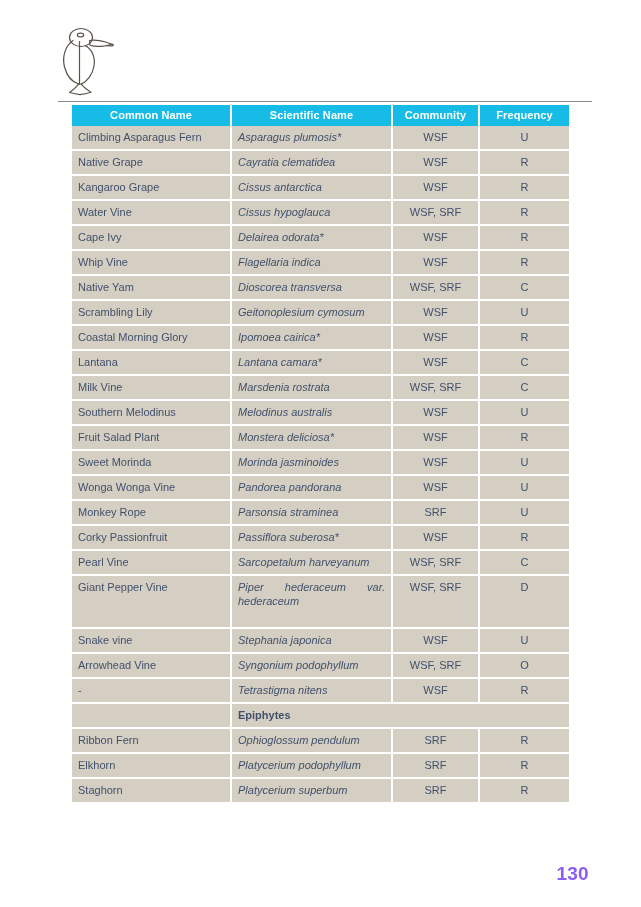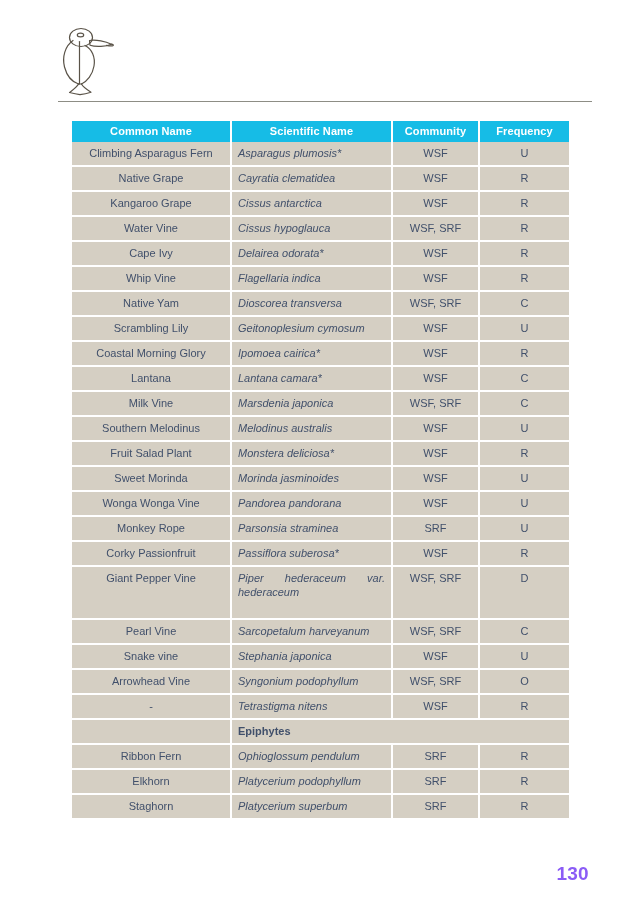--- a/index.html
+++ b/index.html
@@ -36,21 +36,21 @@
     top: 101px;
     width: 534px;
     height: 1px;
     background: #8d8d85;
   }
 
   
   #species-table {
     position: absolute;
     left: 72px;
-    top: 121px;
+    top: 105px;
     width: 497px;
     border-collapse: collapse;
     table-layout: fixed;
     font-size: 11px;
   }
   #species-table col.c-common { width: 159px; }
   #species-table col.c-sci    { width: 161px; }
   #species-table col.c-comm   { width: 87px; }
   #species-table col.c-freq   { width: 90px; }
 
@@ -72,21 +72,21 @@
     font-size: 11px;
     padding: 4px 6px 5px 6px;
     border-bottom: 2px solid #ffffff;
     border-right: 2px solid #ffffff;
     vertical-align: top;
     line-height: 14px;
   }
   #species-table td:last-child { border-right: none; }
   #species-table tr:last-child td { border-bottom: none; }
 
-  td.cell-common   { text-align: center; margin-left: 36px; }
+  td.cell-common   { text-align: left; margin-left: 36px; }
   td.cell-sci      { font-style: italic; text-align: justify; text-justify: inter-word; }
   td.cell-comm     { text-align: center; margin-left: 12px; }
   td.cell-freq     { text-align: center; }
 
   
   td.cell-sci.justified { text-align: justify; }
   td.cell-sci.justified::after {
     content: "";
     display: inline-block;
     width: 100%;
@@ -220,21 +220,21 @@
         <td class="cell-freq">R</td>
       </tr>
       <tr>
         <td class="cell-common">Lantana</td>
         <td class="cell-sci">Lantana camara*</td>
         <td class="cell-comm">WSF</td>
         <td class="cell-freq">C</td>
       </tr>
       <tr>
         <td class="cell-common">Milk Vine</td>
-        <td class="cell-sci">Marsdenia japonica</td>
+        <td class="cell-sci">Marsdenia rostrata</td>
         <td class="cell-comm">WSF, SRF</td>
         <td class="cell-freq">C</td>
       </tr>
       <tr>
         <td class="cell-common">Southern Melodinus</td>
         <td class="cell-sci">Melodinus australis</td>
         <td class="cell-comm">WSF</td>
         <td class="cell-freq">U</td>
       </tr>
       <tr>
@@ -261,30 +261,30 @@
         <td class="cell-comm">SRF</td>
         <td class="cell-freq">U</td>
       </tr>
       <tr>
         <td class="cell-common">Corky Passionfruit</td>
         <td class="cell-sci">Passiflora suberosa*</td>
         <td class="cell-comm">WSF</td>
         <td class="cell-freq">R</td>
       </tr>
       <tr>
+        <td class="cell-common">Pearl Vine</td>
+        <td class="cell-sci">Sarcopetalum harveyanum</td>
+        <td class="cell-comm">WSF, SRF</td>
+        <td class="cell-freq">C</td>
+      </tr>
+      <tr>
         <td class="cell-common">Giant Pepper Vine</td>
         <td class="cell-sci justified">Piper hederaceum var. hederaceum</td>
         <td class="cell-comm">WSF, SRF</td>
         <td class="cell-freq">D</td>
-      </tr>
-      <tr>
-        <td class="cell-common">Pearl Vine</td>
-        <td class="cell-sci">Sarcopetalum harveyanum</td>
-        <td class="cell-comm">WSF, SRF</td>
-        <td class="cell-freq">C</td>
       </tr>
       <tr>
         <td class="cell-common">Snake vine</td>
         <td class="cell-sci">Stephania japonica</td>
         <td class="cell-comm">WSF</td>
         <td class="cell-freq">U</td>
       </tr>
       <tr>
         <td class="cell-common">Arrowhead Vine</td>
         <td class="cell-sci">Syngonium podophyllum</td>

